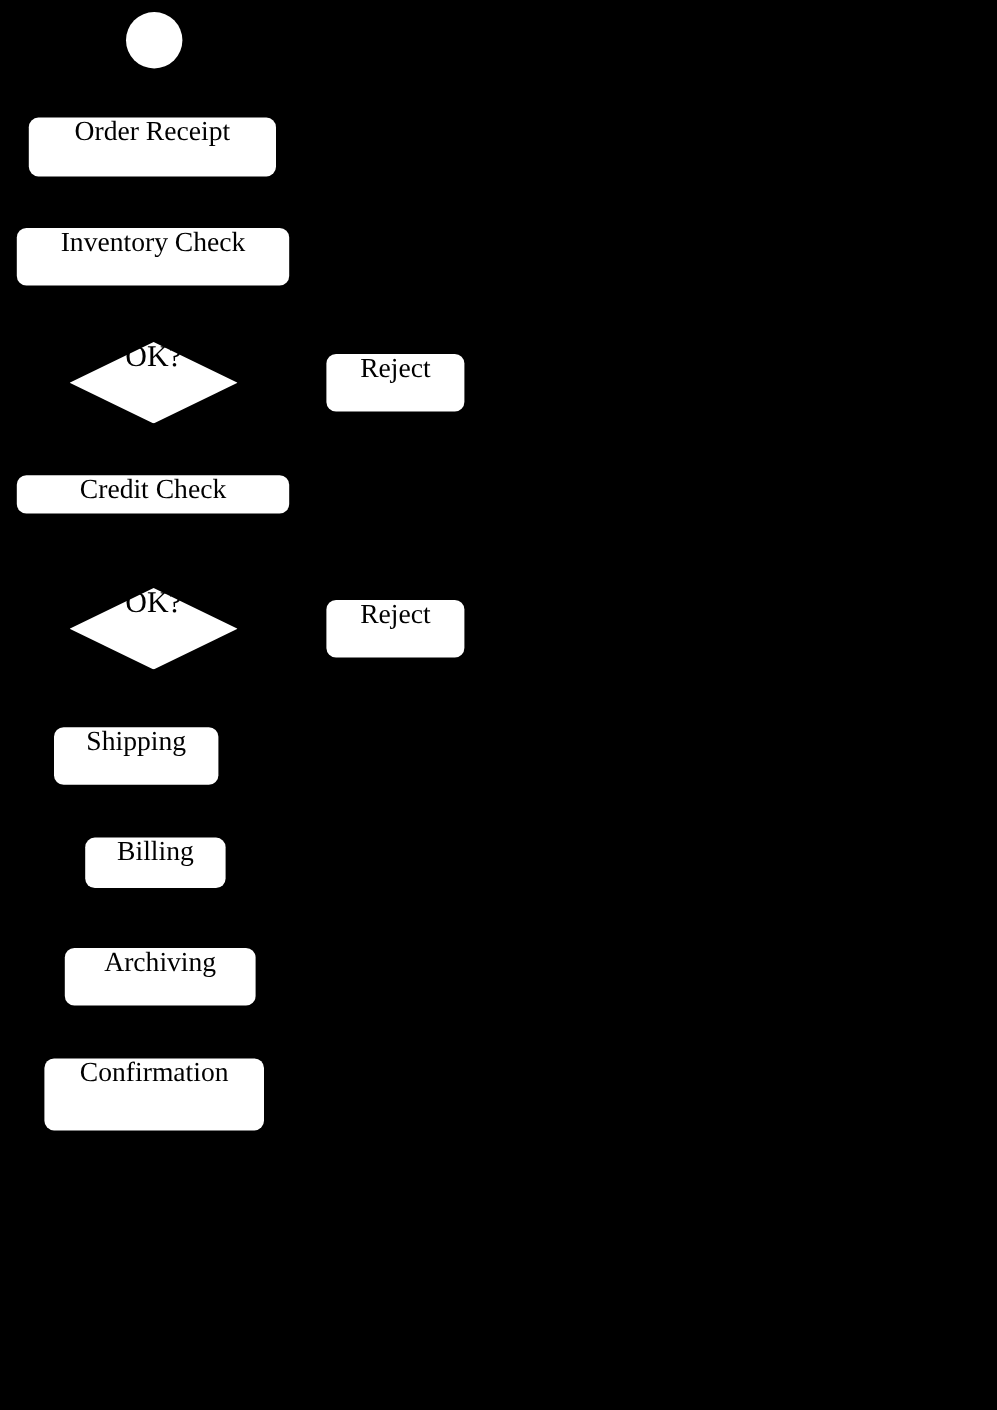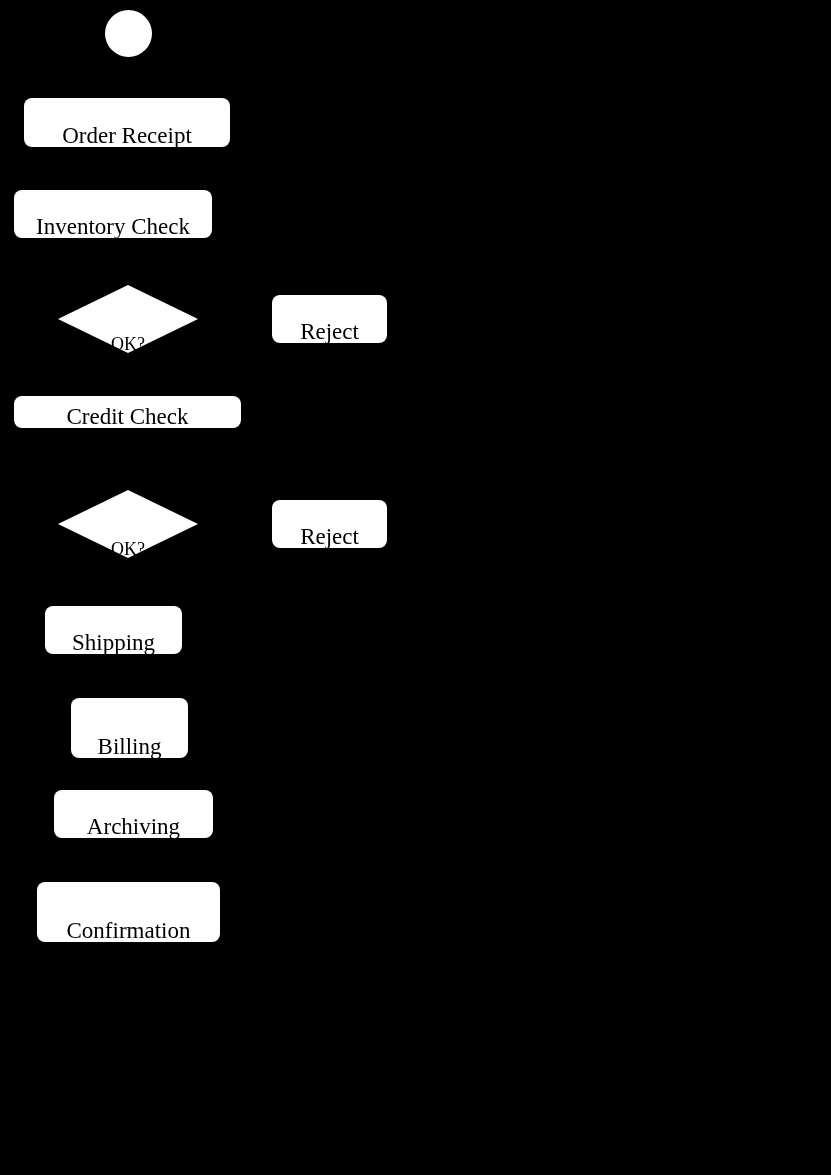--- a/index.html
+++ b/index.html
@@ -21,39 +21,39 @@
     left: 0;
     top: 0;
     width: 831px;
     height: 1175px;
     background: #000000;
   }
   .node {
     position: absolute;
     box-sizing: border-box;
     display: flex;
-    align-items: flex-end;
+    align-items: flex-start;
     justify-content: center;
     color: #000000;
     line-height: 1;
     white-space: nowrap;
     user-select: none;
   }
   .node-process {
     background: #ffffff;
     border-radius: 8px;
     font-size: 23px;
   }
   .node-start {
     background: #ffffff;
     border-radius: 50%;
   }
   .node-decision {
     background: transparent;
-    font-size: 18px;
+    font-size: 25px;
   }
   .diamond-shape {
     position: absolute;
     left: 0;
     top: 0;
     width: 100%;
     height: 100%;
     background: #ffffff;
     clip-path: polygon(50% 0%, 100% 50%, 50% 100%, 0% 50%);
   }
@@ -92,21 +92,21 @@
       <line x1="128" y1="838" x2="128" y2="882"></line>
     </g>
   </svg>
 
   <div class="node node-start" style="left:105px; top:10px; width:47px; height:47px;"></div>
 
   <div class="node node-process" style="left:24px; top:98px; width:206px; height:49px;">
     <span>Order Receipt</span>
   </div>
 
-  <div class="node node-process" style="left:14px; top:190px; width:198px; height:48px;">
+  <div class="node node-process" style="left:14px; top:190px; width:227px; height:48px;">
     <span>Inventory Check</span>
   </div>
 
   <div class="node node-decision" style="left:58px; top:285px; width:140px; height:68px;">
     <span class="diamond-shape"></span>
     <span class="diamond-label">OK?</span>
   </div>
 
   <div class="node node-process" style="left:272px; top:295px; width:115px; height:48px;">
     <span>Reject</span>
@@ -122,21 +122,21 @@
   </div>
 
   <div class="node node-process" style="left:272px; top:500px; width:115px; height:48px;">
     <span>Reject</span>
   </div>
 
   <div class="node node-process" style="left:45px; top:606px; width:137px; height:48px;">
     <span>Shipping</span>
   </div>
 
-  <div class="node node-process" style="left:71px; top:698px; width:117px; height:60px;">
+  <div class="node node-process" style="left:71px; top:698px; width:117px; height:42px;">
     <span>Billing</span>
   </div>
 
   <div class="node node-process" style="left:54px; top:790px; width:159px; height:48px;">
     <span>Archiving</span>
   </div>
 
   <div class="node node-process" style="left:37px; top:882px; width:183px; height:60px;">
     <span>Confirmation</span>
   </div>

